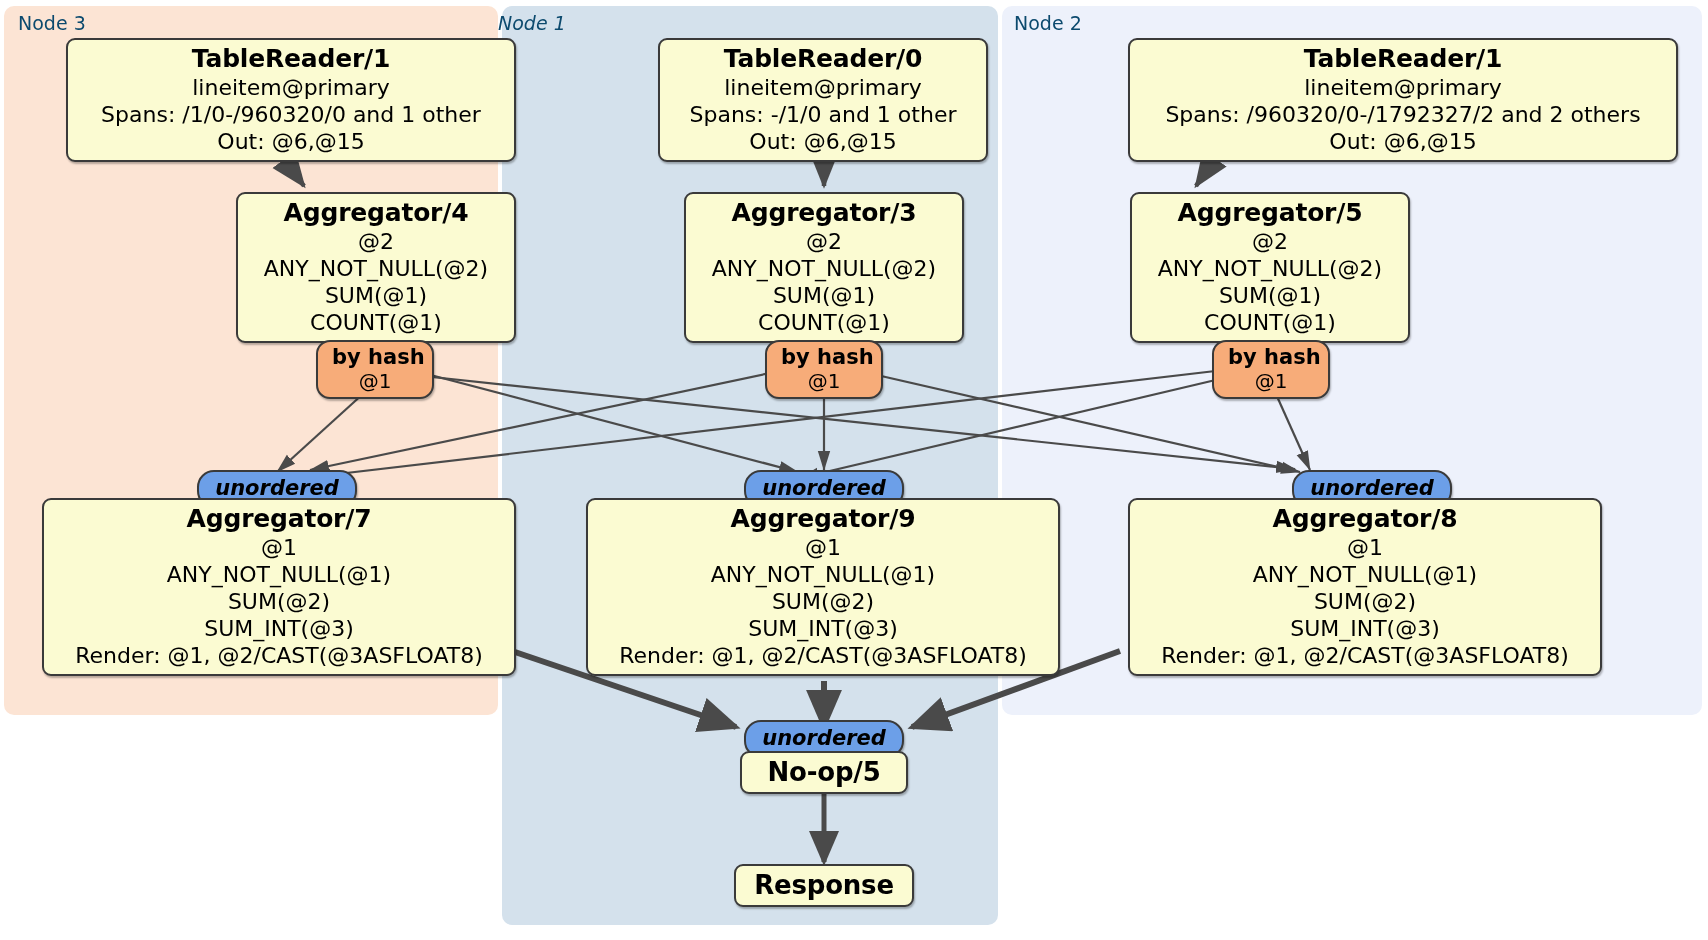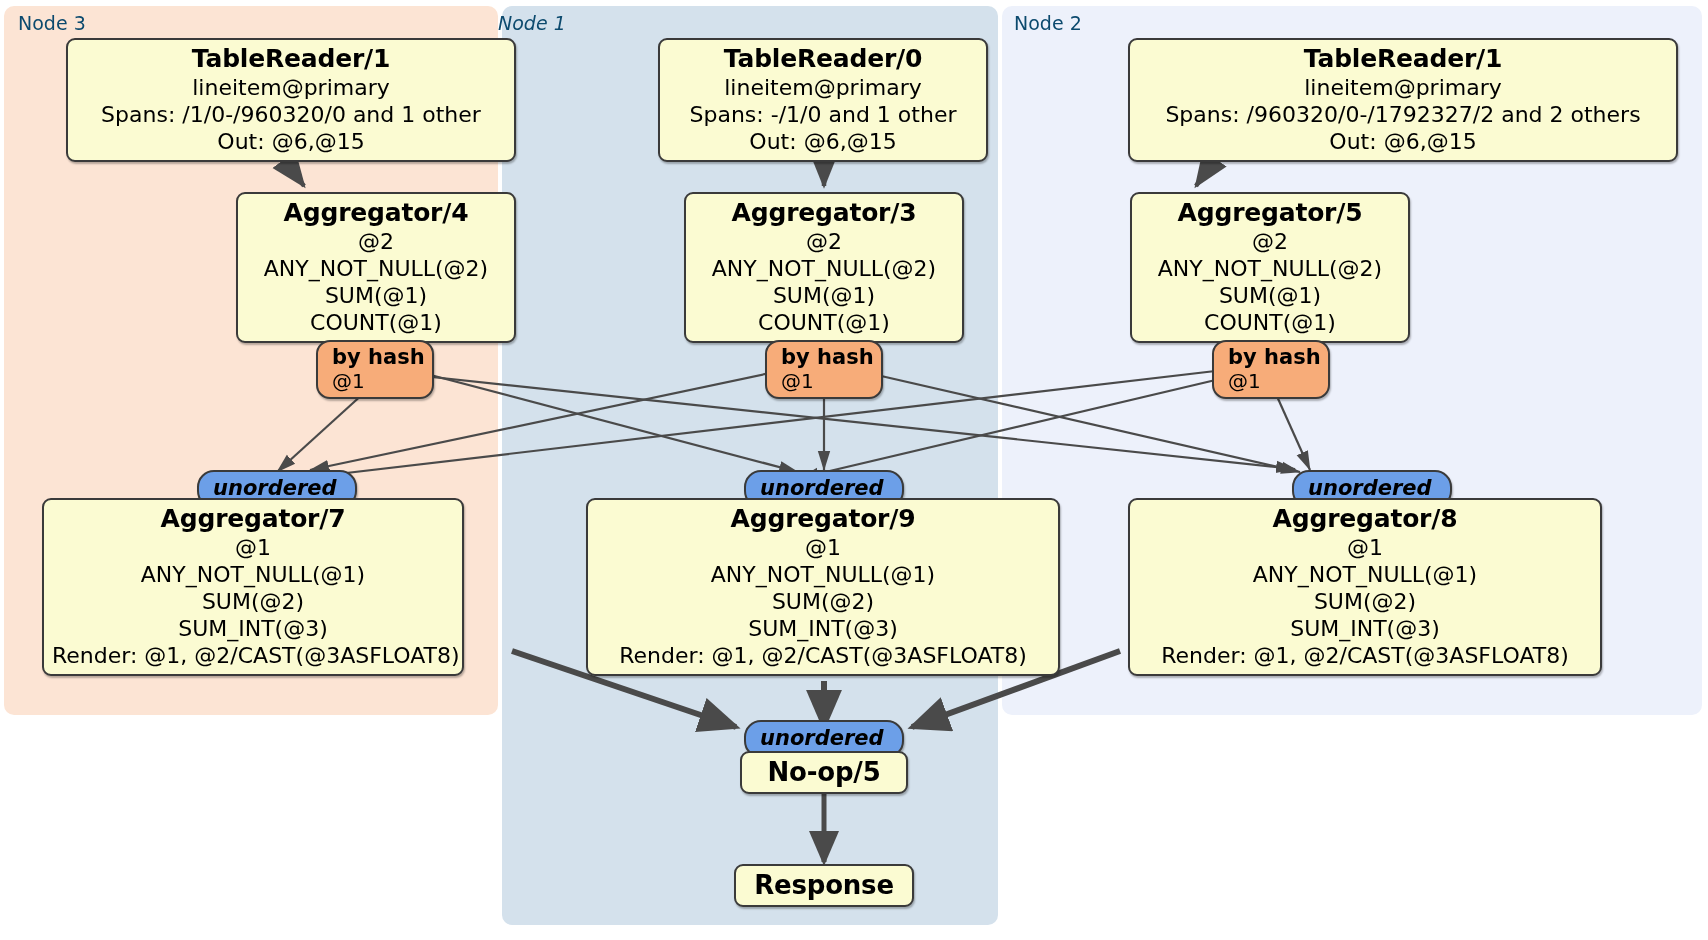--- a/index.html
+++ b/index.html
@@ -38,21 +38,21 @@
   .proc .ln{
     font-size:22px;line-height:27px;white-space:nowrap;
   }
   .proc.compact{padding:2px 16px 3px 16px;}
   .proc.compact .ttl{font-size:26px;line-height:34px;}
 
   
   .pill{
     position:absolute;box-sizing:border-box;
     border:2px solid #3a3a3a;border-radius:16px;
-    color:#000;
+    text-align:center;color:#000;
     box-shadow:1px 2px 2px rgba(0,0,0,.28);
   }
   .pill.hash{
     background:#f7ac79;border-radius:14px;padding:2px 14px 4px 14px;
   }
   .pill.hash .t1{font-weight:bold;font-size:21px;line-height:26px;white-space:nowrap;}
   .pill.hash .t2{font-size:20px;line-height:23px;white-space:nowrap;}
   .pill.sync{
     background:#6c9fe8;border-radius:17px;padding:3px 14px 4px 14px;
   }
@@ -177,21 +177,21 @@
   <div class="pill sync" style="left:197px;top:470px;width:160px;">
     <div class="t1">unordered</div>
   </div>
   <div class="pill sync" style="left:744px;top:470px;width:160px;">
     <div class="t1">unordered</div>
   </div>
   <div class="pill sync" style="left:1292px;top:470px;width:160px;">
     <div class="t1">unordered</div>
   </div>
 
-  <div class="proc" style="left:42px;top:498px;width:422px;">
+  <div class="proc" style="left:42px;top:498px;width:474px;">
     <div class="ttl">Aggregator/7</div>
     <div class="ln">@1</div>
     <div class="ln">ANY_NOT_NULL(@1)</div>
     <div class="ln">SUM(@2)</div>
     <div class="ln">SUM_INT(@3)</div>
     <div class="ln">Render: @1, @2/CAST(@3ASFLOAT8)</div>
   </div>
 
   <div class="proc" style="left:586px;top:498px;width:474px;">
     <div class="ttl">Aggregator/9</div>

